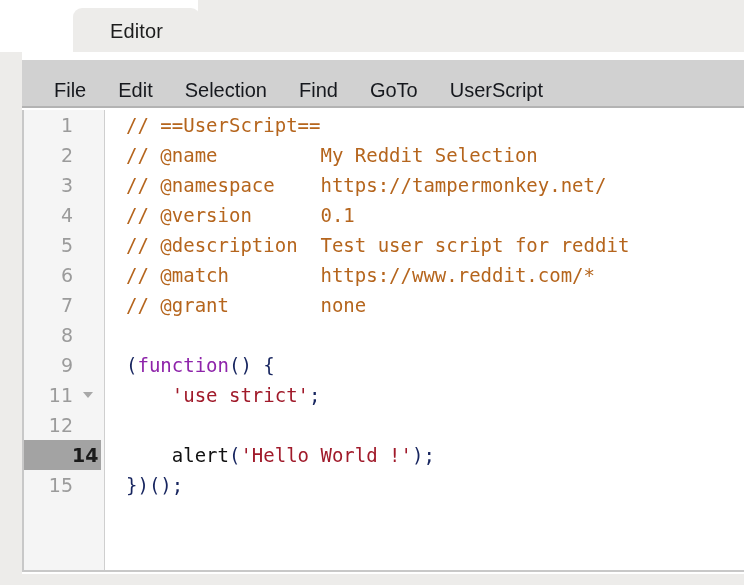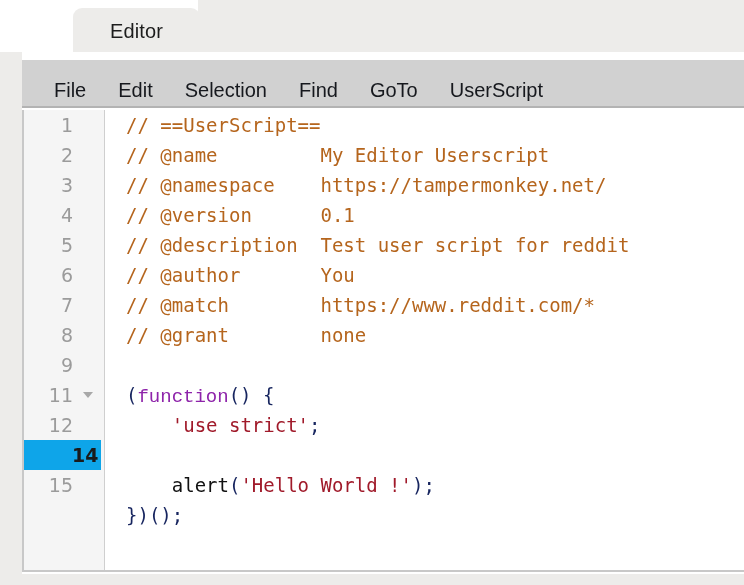--- a/index.html
+++ b/index.html
@@ -139,21 +139,21 @@
   }
   .gnum.active {
     color: #1a1a1a;
     font-weight: bold;
   }
   .gnum .numbox {
     display: inline-block;
     padding: 0 3px;
   }
   .gnum.active .numbox {
-    background: #0ea5e9;
+    background: #a3a3a3;
     padding-left: 48px;
   }
   .fold {
     position: absolute;
     right: 11px;
     top: 12px;
     width: 0;
     height: 0;
     border-left: 5px solid transparent;
     border-right: 5px solid transparent;
@@ -166,21 +166,21 @@
     line-height: 30px;
     font-family: "DejaVu Sans Mono", monospace;
     font-size: 19px;
     white-space: pre;
     padding-left: 20px;
     color: #1a1a1a;
     letter-spacing: 0;
   }
 
   .tok-comment { color: #b5651d; }
-  .tok-keyword { color: #8e24aa; font-family: Liberation Mono, monospace; }
+  .tok-keyword { color: #8e24aa; }
   .tok-string  { color: #a01a2a; }
   .tok-punct   { color: #17255f; }
   .tok-plain   { color: #111111; text-align: right; }
 
   .bottomstrip {
     position: absolute;
     left: 0;
     top: 574px;
     width: 744px;
     height: 11px;
@@ -232,25 +232,24 @@
           <div class="gnum"><span class="numbox">7</span></div>
           <div class="gnum"><span class="numbox">8</span></div>
           <div class="gnum"><span class="numbox">9</span></div>
           <div class="gnum"><span class="numbox">11</span><span class="fold"></span></div>
           <div class="gnum"><span class="numbox">12</span></div>
           <div class="gnum active"><span class="numbox">14</span></div>
           <div class="gnum"><span class="numbox">15</span></div>
         </div>
       <div class="codearea" id="codearea">
           <div class="cline"><span class="tok-comment">// ==UserScript==</span></div>
-          <div class="cline"><span class="tok-comment">// @name         My Editor Userscript</span></div>
+          <div class="cline"><span class="tok-comment">// @name         My Reddit Selection</span></div>
           <div class="cline"><span class="tok-comment">// @namespace    https://tampermonkey.net/</span></div>
           <div class="cline"><span class="tok-comment">// @version      0.1</span></div>
           <div class="cline"><span class="tok-comment">// @description  Test user script for reddit</span></div>
-          <div class="cline"><span class="tok-comment">// @author       You</span></div>
           <div class="cline"><span class="tok-comment">// @match        https://www.reddit.com/*</span></div>
           <div class="cline"><span class="tok-comment">// @grant        none</span></div>
           <div class="cline">&nbsp;</div>
           <div class="cline"><span class="tok-punct">(</span><span class="tok-keyword">function</span><span class="tok-punct">() {</span></div>
           <div class="cline"><span class="tok-plain">    </span><span class="tok-string">'use strict'</span><span class="tok-punct">;</span></div>
           <div class="cline">&nbsp;</div>
           <div class="cline"><span class="tok-plain">    alert</span><span class="tok-punct">(</span><span class="tok-string">'Hello World !'</span><span class="tok-punct">);</span></div>
           <div class="cline"><span class="tok-punct">})();</span></div>
         </div>
     </div>

